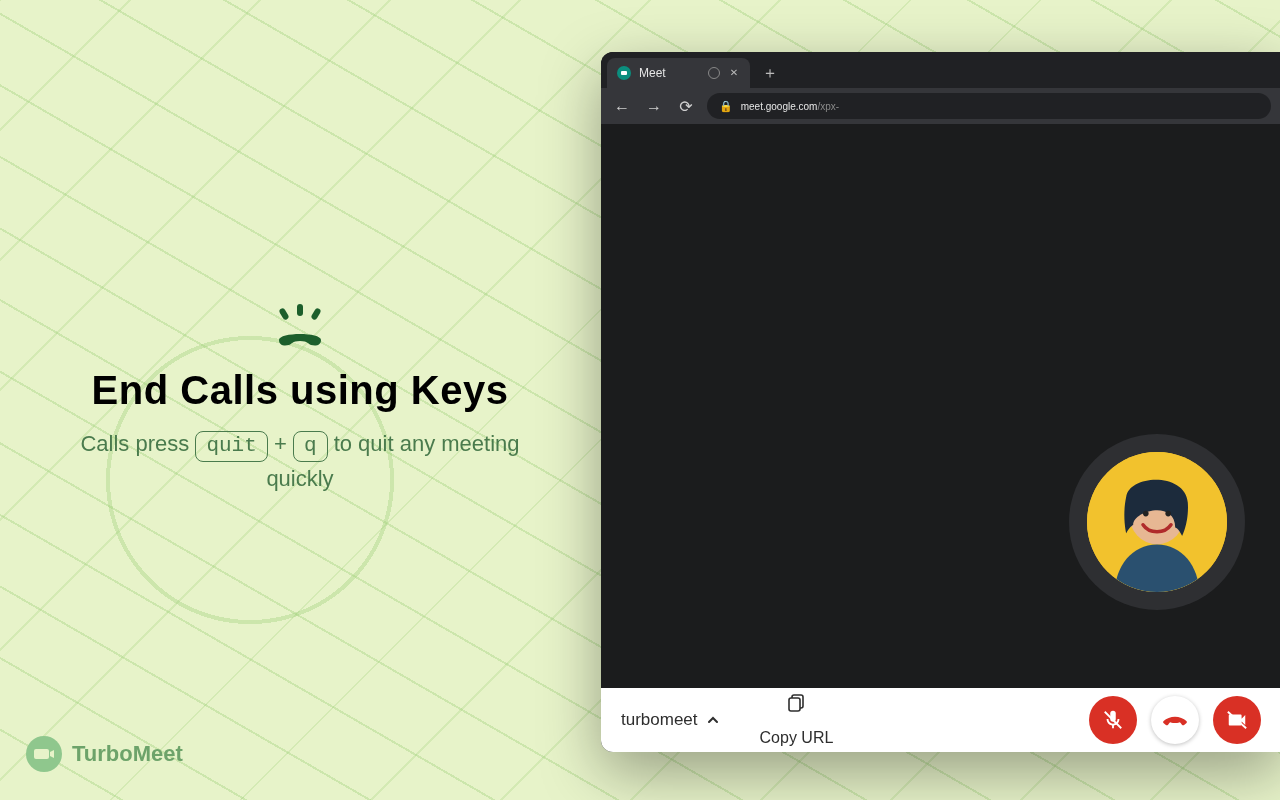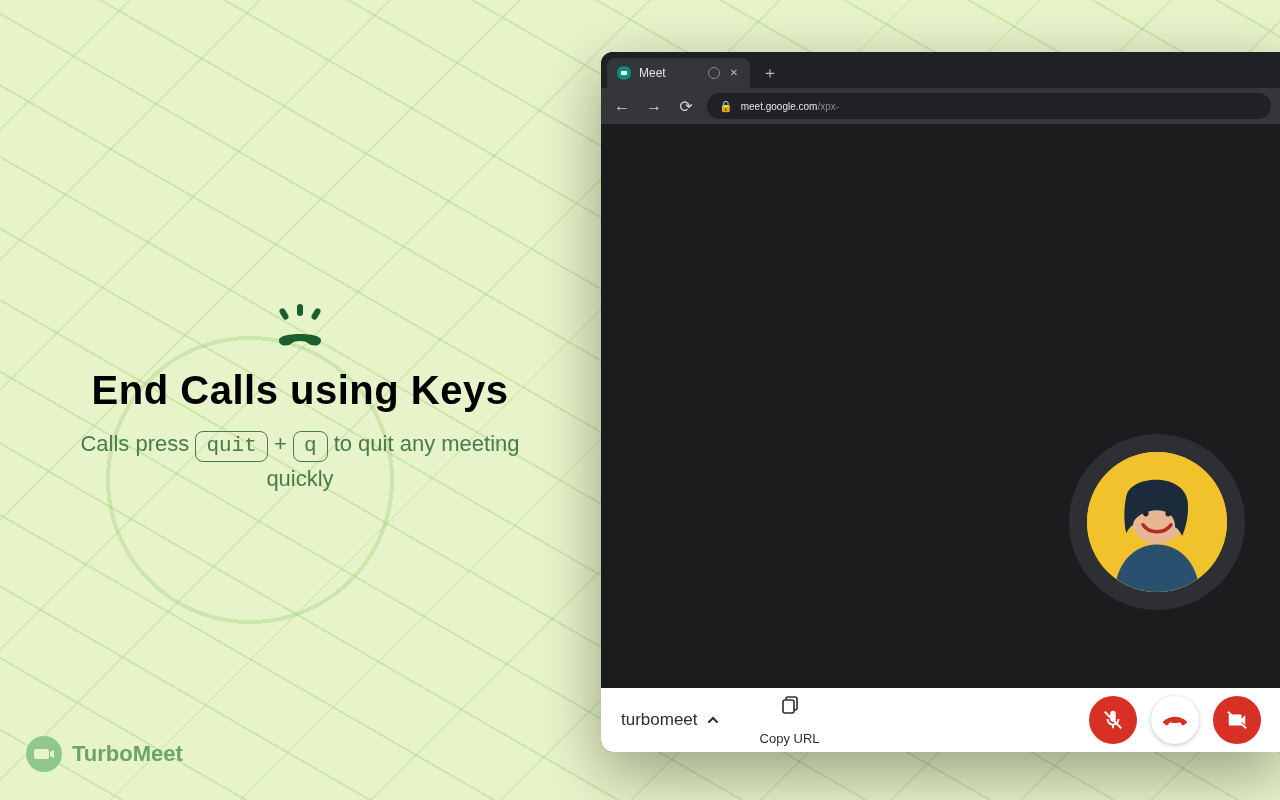--- a/index.html
+++ b/index.html
@@ -93,21 +93,21 @@
   }
   .avatar svg { width:100%; height:100%; display:block; }
 
   .meet-bar {
     height:64px; background:#ffffff; display:flex; align-items:center;
     padding:0 20px; gap:16px; position:relative;
   }
   .meet-name-wrap { display:flex; align-items:center; gap:8px; cursor:pointer; }
   .meet-name { color:#2e2e2e; font-size:17px; font-weight:500; }
   .copy-col { display:flex; flex-direction:column; align-items:center; margin-left:24px; cursor:pointer; }
-  .copy-col .lbl { font-size:13px; color:#2e2e2e; margin-top:16px; }
+  .copy-col .lbl { font-size:16px; color:#2e2e2e; margin-top:16px; }
   .spacer { flex:1; }
   .pill-row { display:flex; gap:14px; }
   .pill {
     width:48px; height:48px; border-radius:24px; display:flex;
     align-items:center; justify-content:center; cursor:pointer;
   }
   .pill.red { background:#d93025; color:#fff; }
   .pill.white { background:#fff; color:#d93025; box-shadow:0 1px 4px rgba(0,0,0,.25); }
 </style>
 </head>

